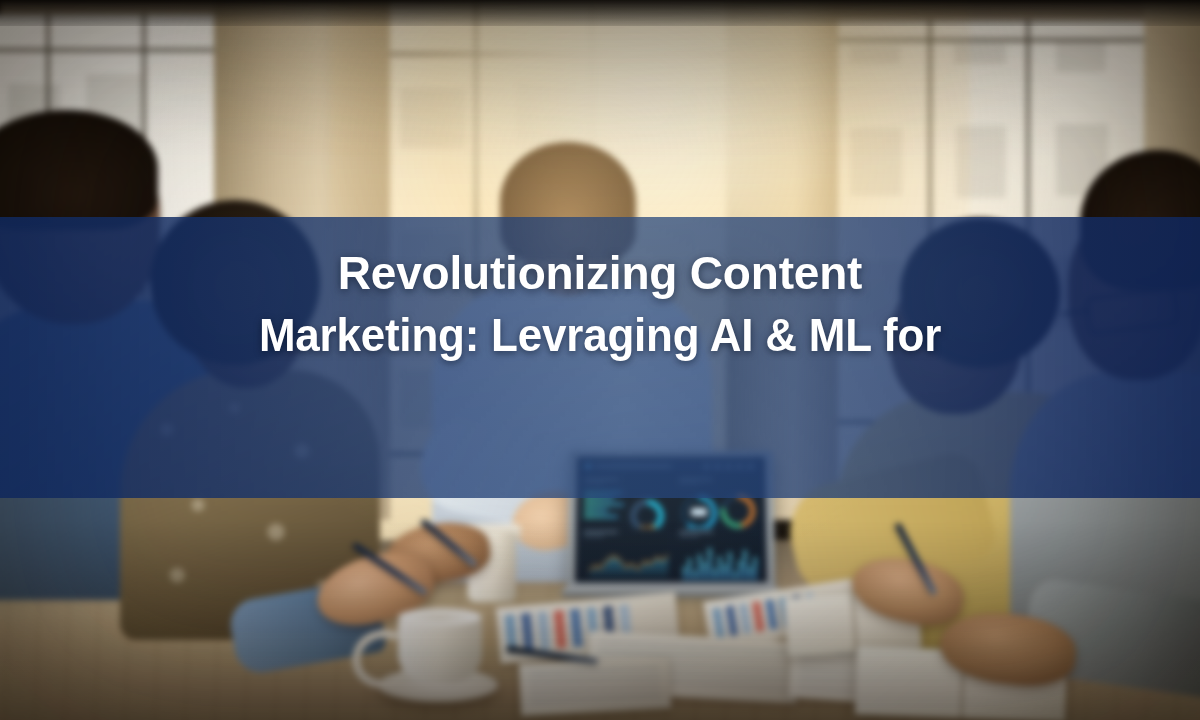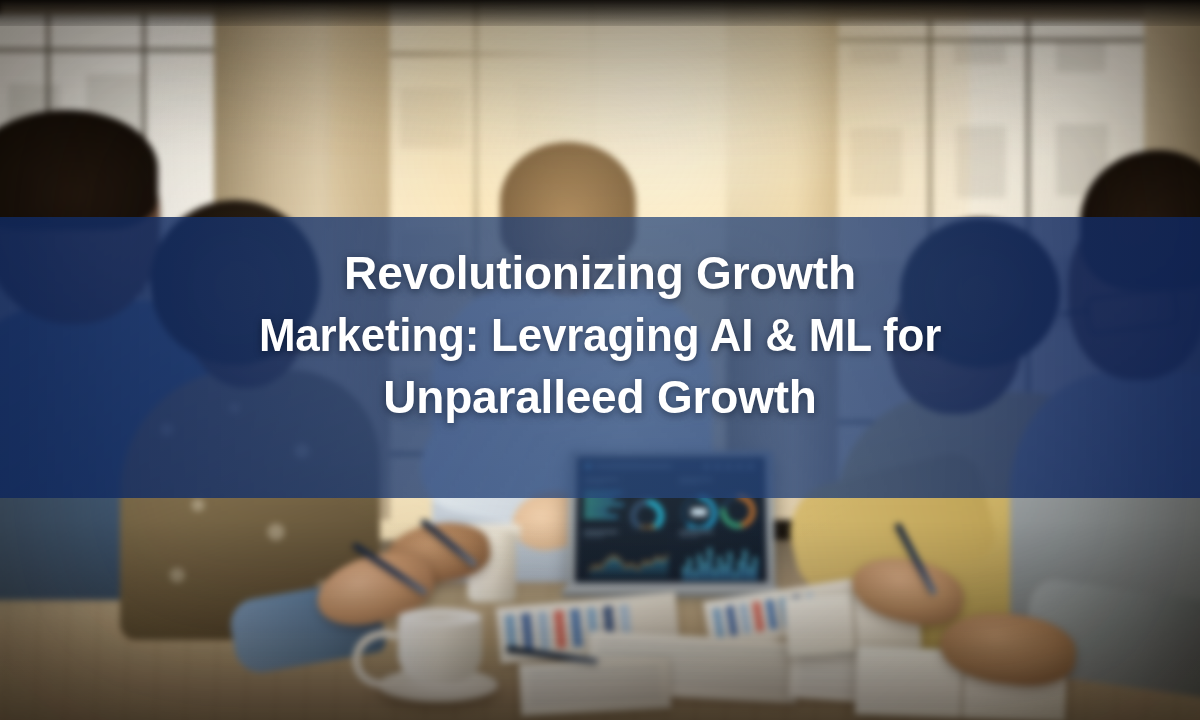--- a/index.html
+++ b/index.html
@@ -718,18 +718,17 @@
     </div>
 
     <div class="photo-tone"></div>
     <div class="vignette"></div>
     <div class="top-dark"></div>
   </div>
 
   <div class="overlay-band"></div>
 
   <div class="title-block">
-    <div class="title-line l1">Revolutionizing Growth</div>
+    <div class="title-line l1">Revolutionizing Content</div>
     <div class="title-line l2">Marketing: Levraging AI &amp; ML for</div>
-    <div class="title-line l3">Unparalleed Growth</div>
   </div>
 
 </div>
 
 </body></html>

